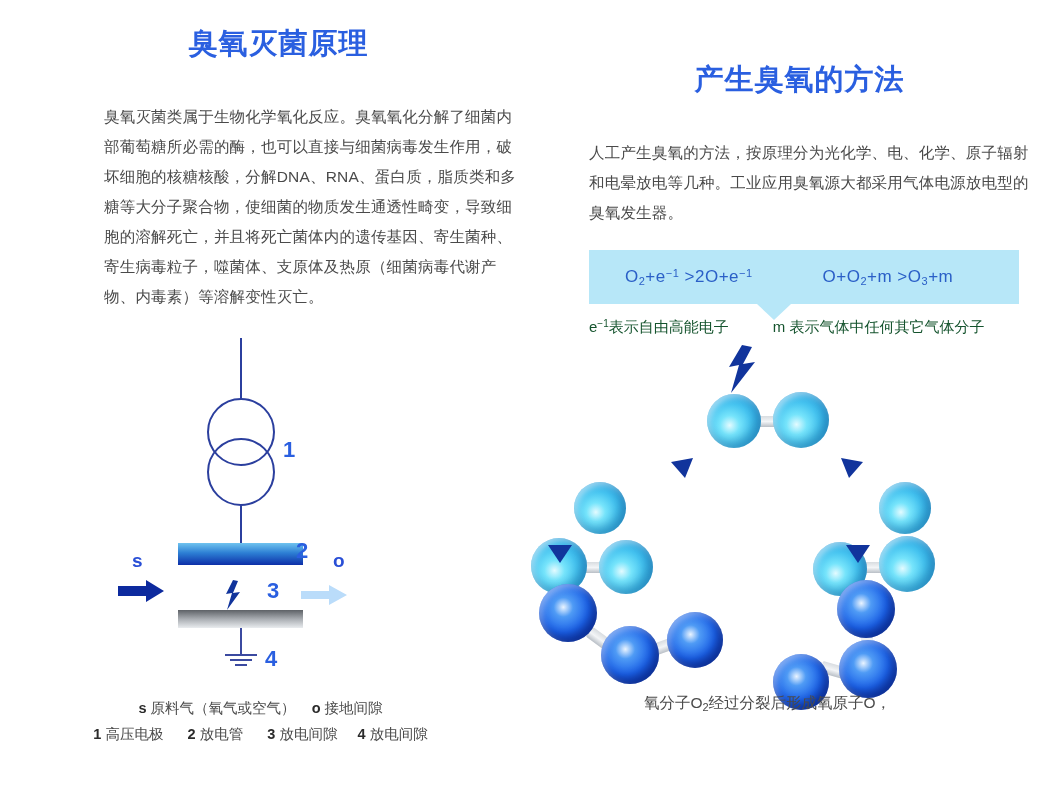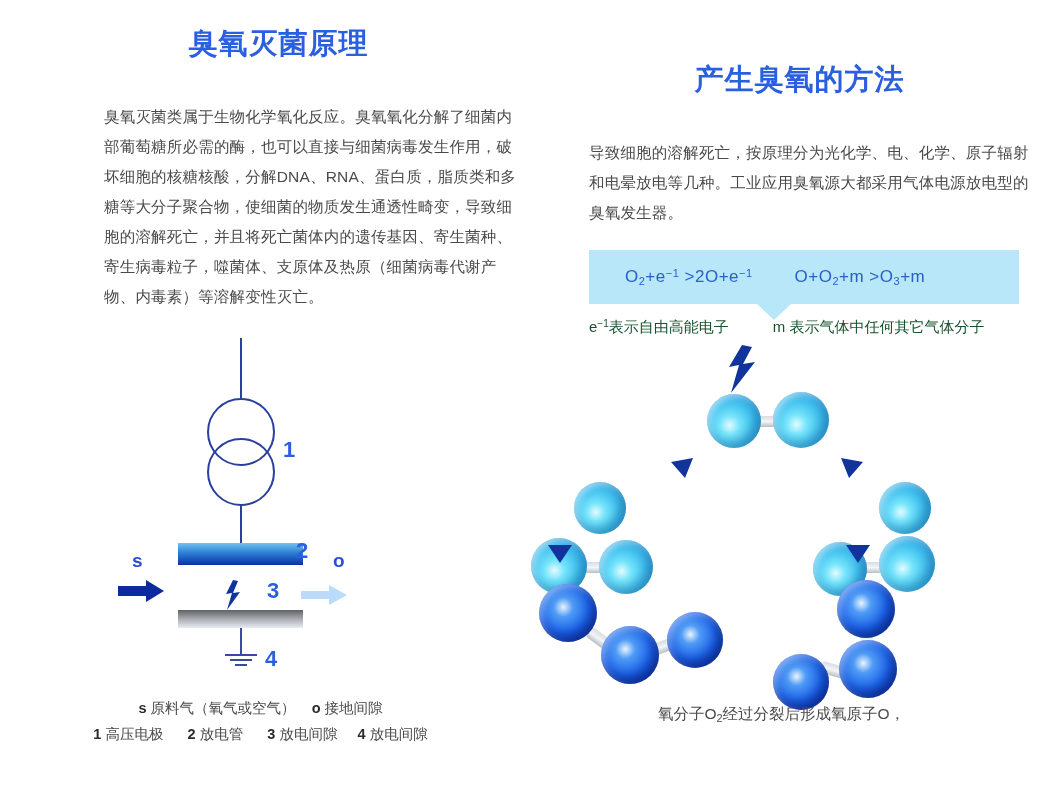--- a/index.html
+++ b/index.html
@@ -35,21 +35,21 @@
   .right-body { margin: 38px 0 0 32px; width: 450px; }
 
   
   .formula-wrap { position: relative; margin: 22px 0 0 32px; width: 430px; }
   .formula-box {
     background: #b7e7f8;
     height: 54px;
     display: flex;
     align-items: center;
     padding-left: 36px;
-    gap: 42px;
+    gap: 70px;
   }
   .formula {
     color: #2a5fc7;
     font-size: 17px;
     letter-spacing: 0.5px;
     white-space: nowrap;
   }
   .formula sub { font-size: 11px; vertical-align: -3px; }
   .formula sup { font-size: 11px; vertical-align: 5px; }
   .formula-pointer {
@@ -151,23 +151,23 @@
   }
   .sphere.dark {
     background:
       radial-gradient(circle at 42% 40%, #eaf4ff 0%, #4f9bf5 20%, #1c62e8 52%, #0f3fc0 78%, #0a2b92 100%);
     box-shadow: inset -5px -6px 10px rgba(4,20,90,0.45),
                 inset 3px 3px 6px rgba(255,255,255,0.45);
   }
   .bond { position: absolute; background: linear-gradient(to bottom,#d8dce0,#f3f5f7,#b9bfc6); border-radius: 2px; }
 
   .mol-caption {
-    position: absolute; left: 521px; top: 692px;
+    position: absolute; left: 507px; top: 692px;
     width: 521px; text-align: center;
-    color: #4a4a4a; font-size: 15.5px; line-height: 43px;
+    color: #4a4a4a; font-size: 15.5px; line-height: 22px;
   }
   .mol-caption sub { font-size: 11px; vertical-align: -3px; }
 
   .tri { position: absolute; width: 0; height: 0; }
 </style>
 </head>
 <body>
 
 <div class="page">
 
@@ -239,21 +239,21 @@
         <b>4</b>
         <span>放电间隙</span>
       </div>
     </div>
   </div>
 
   <div class="col col-right">
 
     <div class="section-title">产生臭氧的方法</div>
 
-    <p class="body-text right-body">导致细胞的溶解死亡，按原理分为光化学、电、化学、原子辐射和电晕放电等几种。工业应用臭氧源大都采用气体电源放电型的臭氧发生器。</p>
+    <p class="body-text right-body">人工产生臭氧的方法，按原理分为光化学、电、化学、原子辐射和电晕放电等几种。工业应用臭氧源大都采用气体电源放电型的臭氧发生器。</p>
 
     <div class="formula-wrap">
       <div class="formula-box">
         <span class="formula">O<sub>2</sub>+e<sup>−1</sup> &gt;2O+e<sup>−1</sup></span>
         <span class="formula">O+O<sub>2</sub>+m &gt;O<sub>3</sub>+m</span>
       </div>
       <div class="formula-pointer"></div>
     </div>
 
     <div class="formula-note">e<sup>−1</sup>表示自由高能电子<span class="gap"></span>m 表示气体中任何其它气体分子</div>

